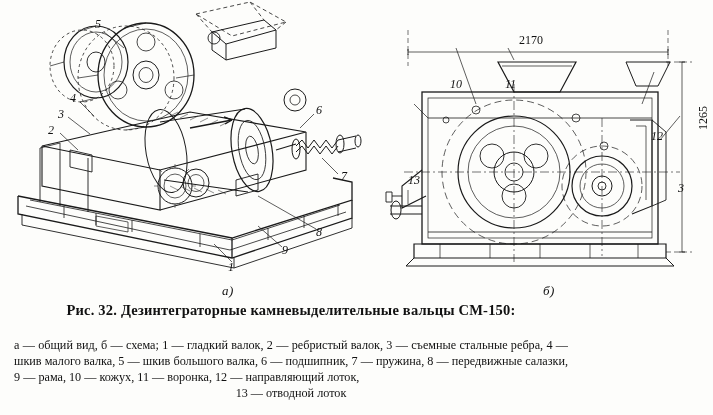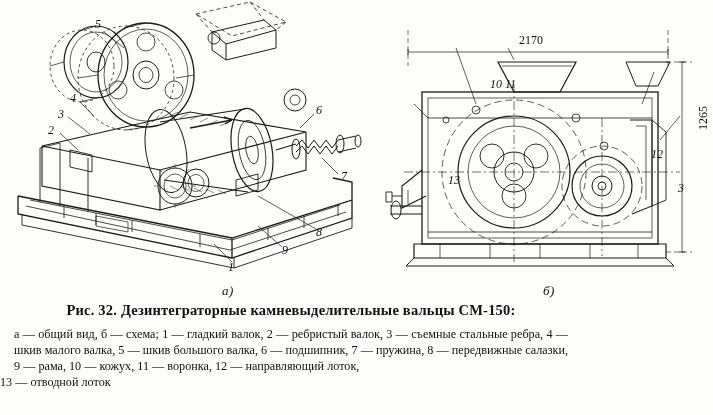--- a/index.html
+++ b/index.html
@@ -71,26 +71,27 @@
     width: 582px;
   }
   .fig-title {
     text-align: center;
     font-size: 14.5px;
     font-weight: bold;
     letter-spacing: .2px;
     margin-top: 2px;
   }
   .legend {
-    margin: 7px 14px 0 14px;
+    margin: 18px 14px 0 14px;
     font-size: 12.2px;
     text-align: justify;
     line-height: 1.32;
   }
   .legend-last {
+    text-align: center;
     font-size: 12.2px;
     line-height: 1.32;
   }
 </style>
 </head>
 <body>
 
 <div id="page">
 
   <div class="figure-area">
@@ -282,24 +283,24 @@
           <g stroke-width="0.7">
             <path d="M76 48 L96 104"></path>
             <path d="M128 48 L134 60"></path>
             <path d="M34 104 L48 118"></path>
             <path d="M274 72 L262 104"></path>
             <path d="M300 116 L280 140"></path>
           </g>
         </g>
       </svg>
 
-      <span class="lbl" style="left:70px;  top:78px;margin-left:40px;">10</span>
+      <span class="lbl" style="left:70px;  top:78px;">10</span>
       <span class="lbl" style="left:125px; top:78px;font-style:italic;">11</span>
-      <span class="lbl" style="left:28px;  top:174px;margin-left:40px;">13</span>
-      <span class="lbl" style="left:271px; top:148px;">12</span>
+      <span class="lbl" style="left:28px;  top:174px;">13</span>
+      <span class="lbl" style="left:271px; top:130px;">12</span>
       <span class="lbl" style="left:298px; top:182px;">3</span>
 
       <span class="dim" style="left:139px; top:33px;">2170</span>
       <span class="dim vert" style="left:316px; top:130px;">1265</span>
     </div>
 
     <span class="panel-caption cap-a">а)</span>
     <span class="panel-caption cap-b">б)</span>
   </div>
 

